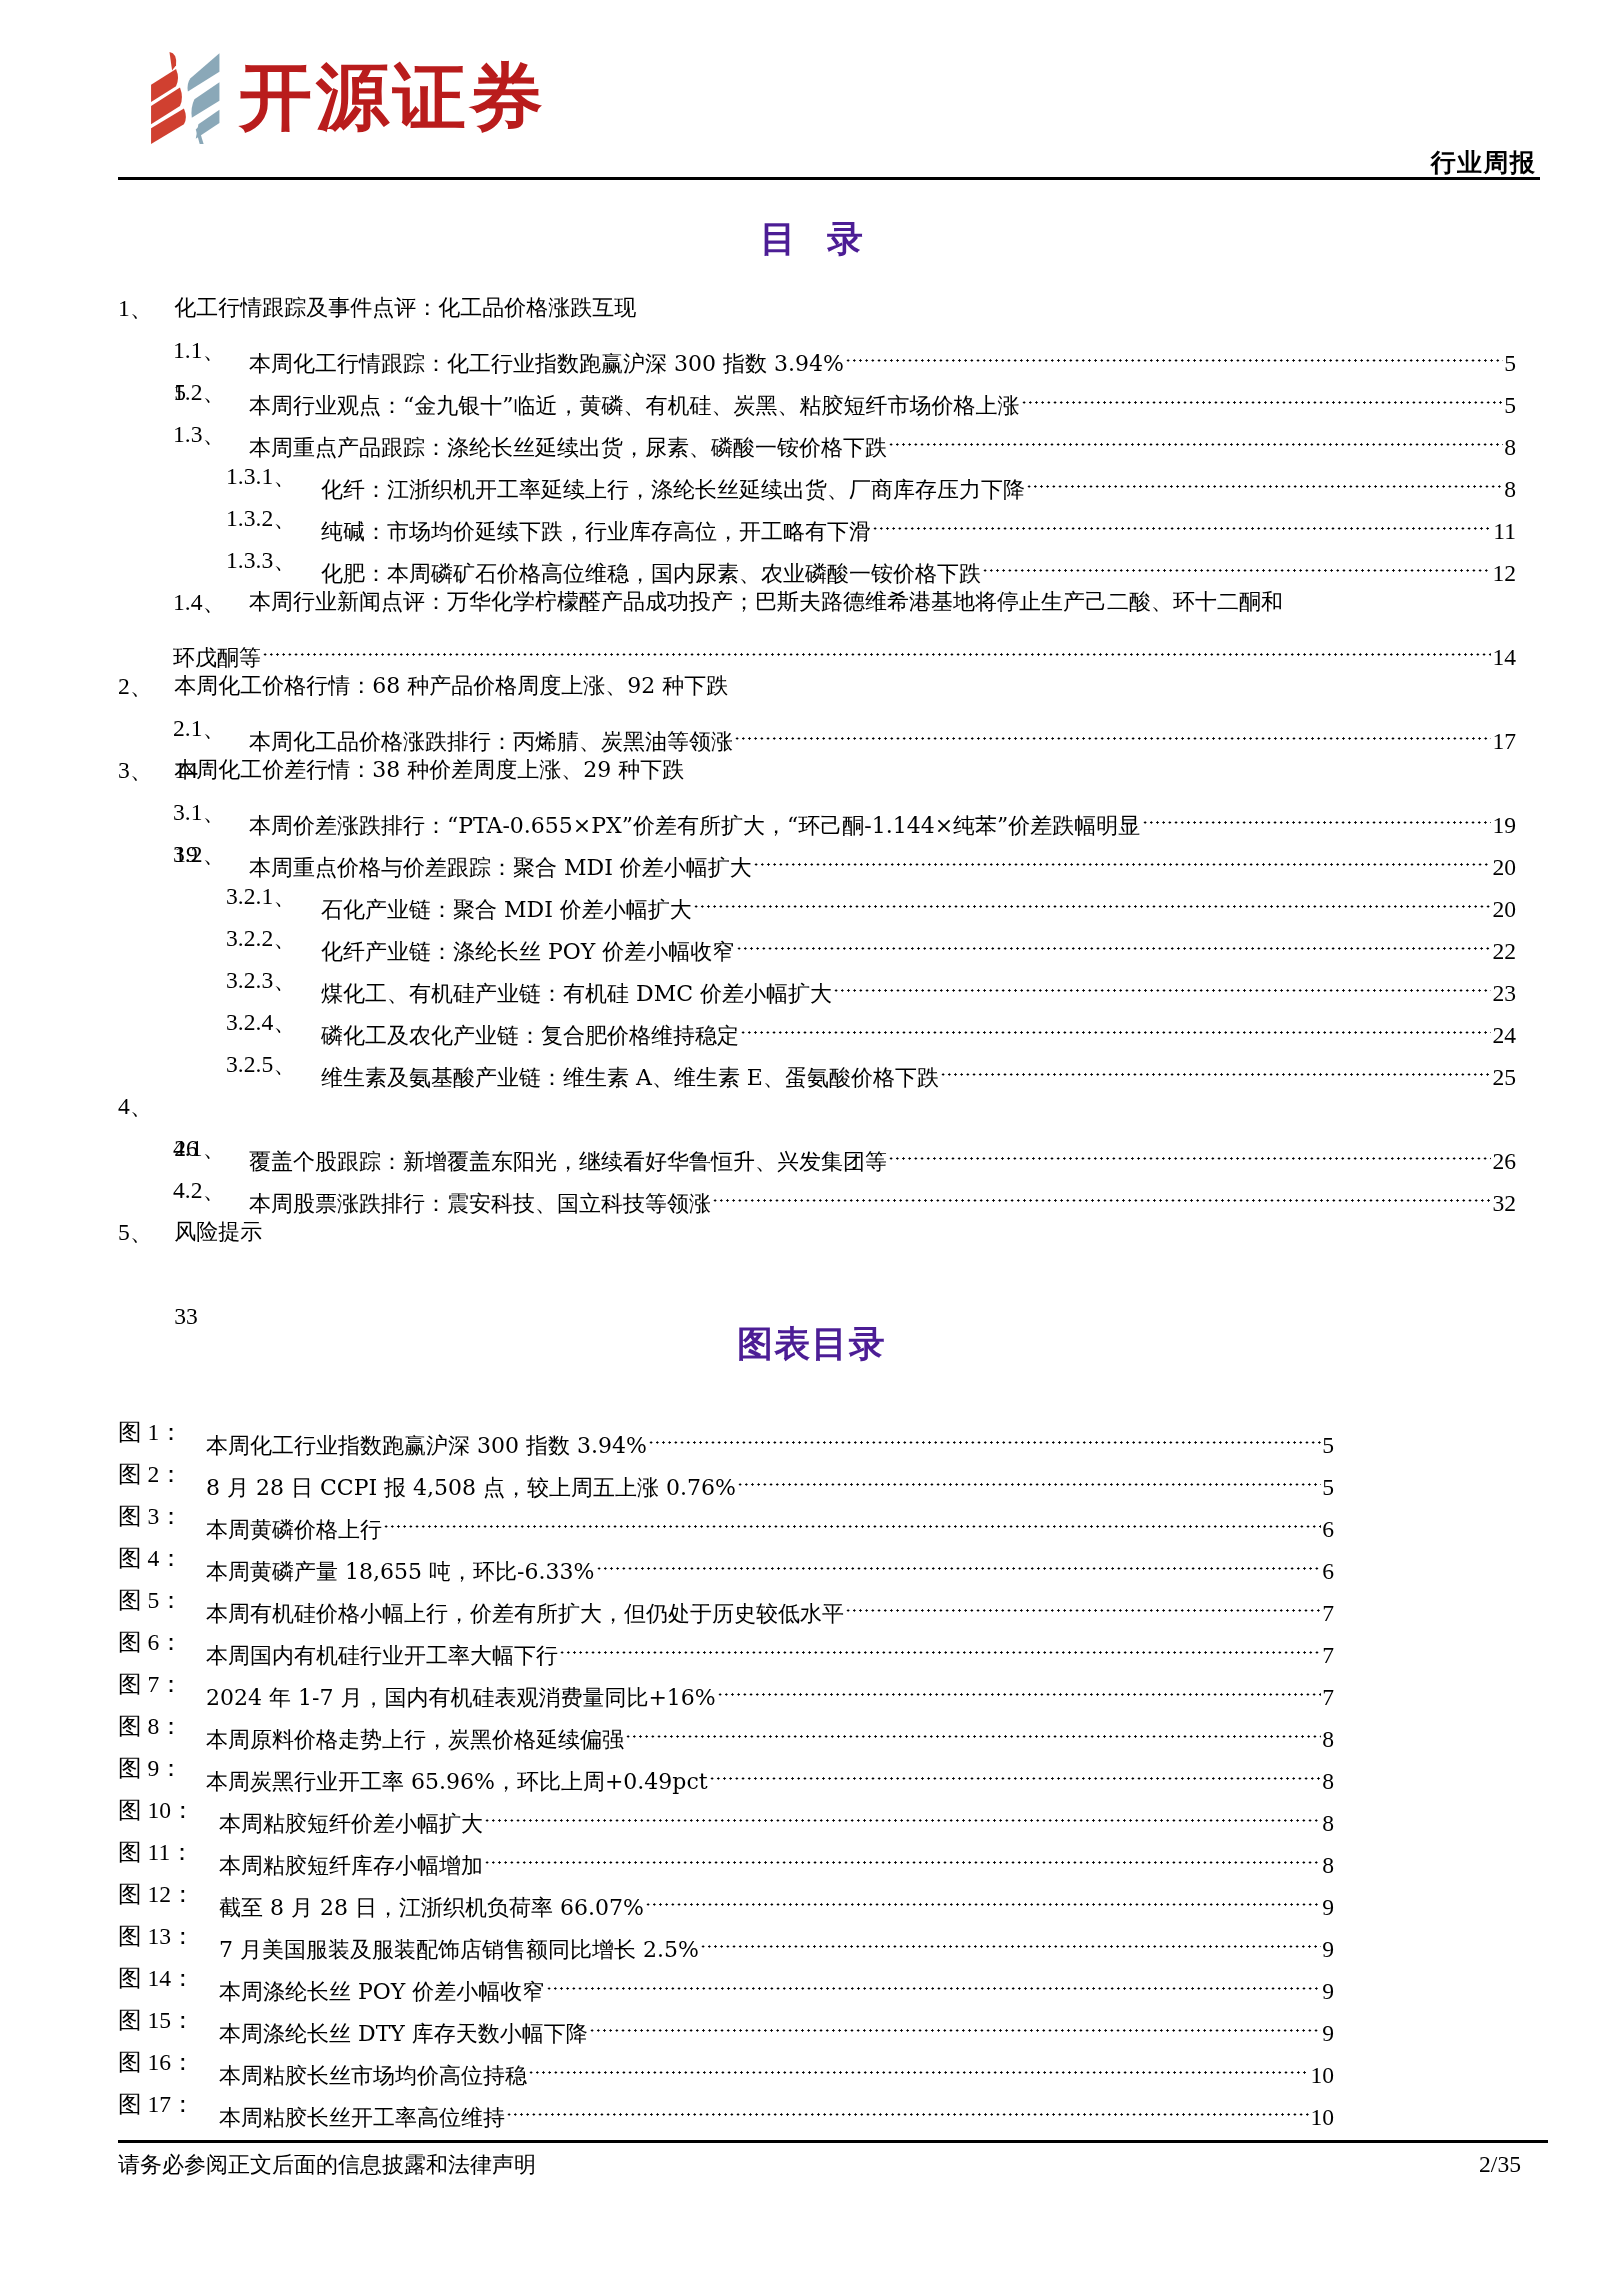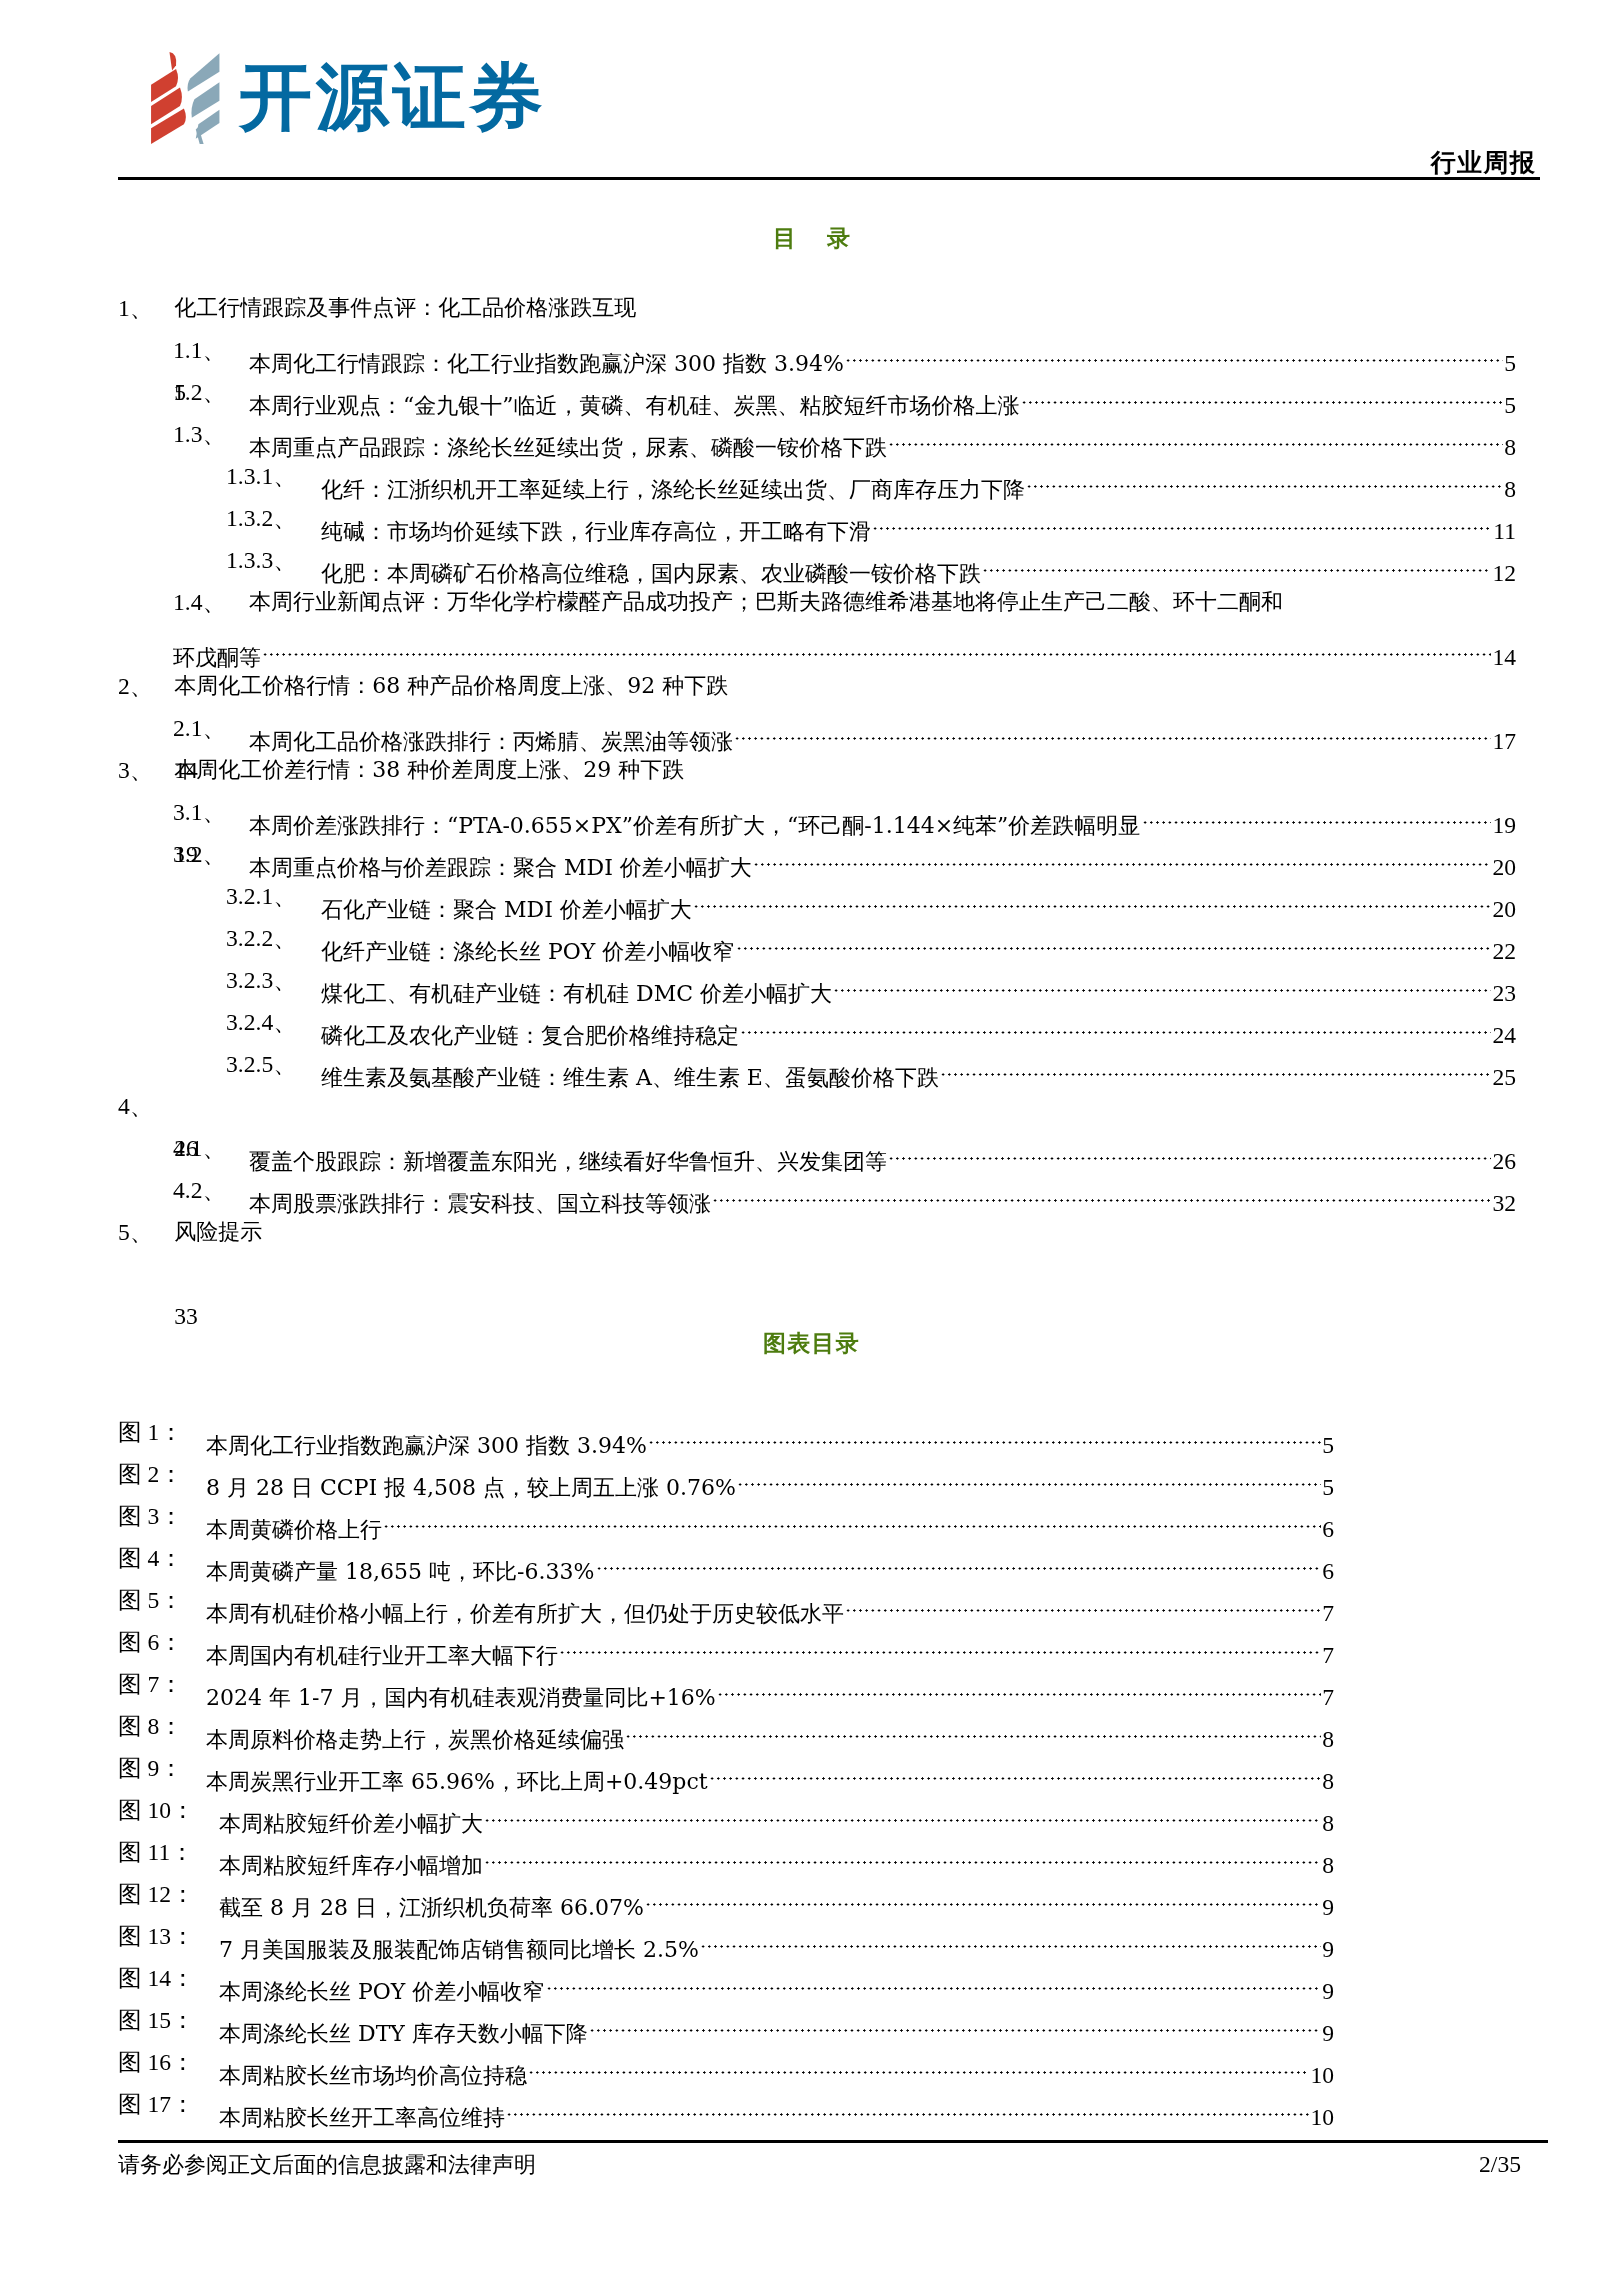--- a/index.html
+++ b/index.html
@@ -7,33 +7,33 @@
     width: 1623px; height: 2295px; position: relative; overflow: hidden;
     font-family: "Liberation Serif", "DejaVu Serif", serif;
     color: #000000;
   }
   .logo { position: absolute; left: 151px; top: 52px; width: 484px; height: 92px; }
   .logo-mark { position: absolute; left: 0; top: 0; width: 79px; height: 92px; }
   .logo-text {
     position: absolute; left: 88px; top: 3.9px;
     font-family: "DejaVu Sans", "Liberation Sans", sans-serif;
     font-weight: bold; font-size: 73px; line-height: 82px; letter-spacing: 3.9px;
-    color: #0369a1; white-space: nowrap;
+    color: #b91c1c; white-space: nowrap;
   }
   .doc-type {
     position: absolute; right: 87px; top: 148px;
     font-family: "DejaVu Serif", "Liberation Serif", serif;
     font-weight: bold; font-size: 25px; line-height: 29px; letter-spacing: 1.3px;
   }
   .header-rule { position: absolute; left: 118px; top: 177px; width: 1422px; height: 3.3px; background: #000; }
 
   .section-title {
     position: absolute; left: 0; width: 1623px; text-align: center;
     font-family: "DejaVu Sans", "Liberation Sans", sans-serif;
-    font-weight: bold; color: #4d7c0f; font-size: 23px; line-height: 39px;
+    font-weight: bold; color: #4c1d95; font-size: 36px; line-height: 39px;
   }
   .toc-title { top: 219px; letter-spacing: 31px; text-indent: 31px; }
   .fig-title { top: 1324px; letter-spacing: 1.3px; }
 
   .toc { position: absolute; left: 0; top: 287px; width: 1623px; }
   .figs { position: absolute; left: 0; top: 1382px; width: 1441px; margin-top: 29px; }
   .row { position: relative; height: 42px; font-size: 23.6px; line-height: 42px; white-space: nowrap; }
   .num { position: absolute; top: 0; }
   .line {
     position: absolute; top: 0; right: 107px;

